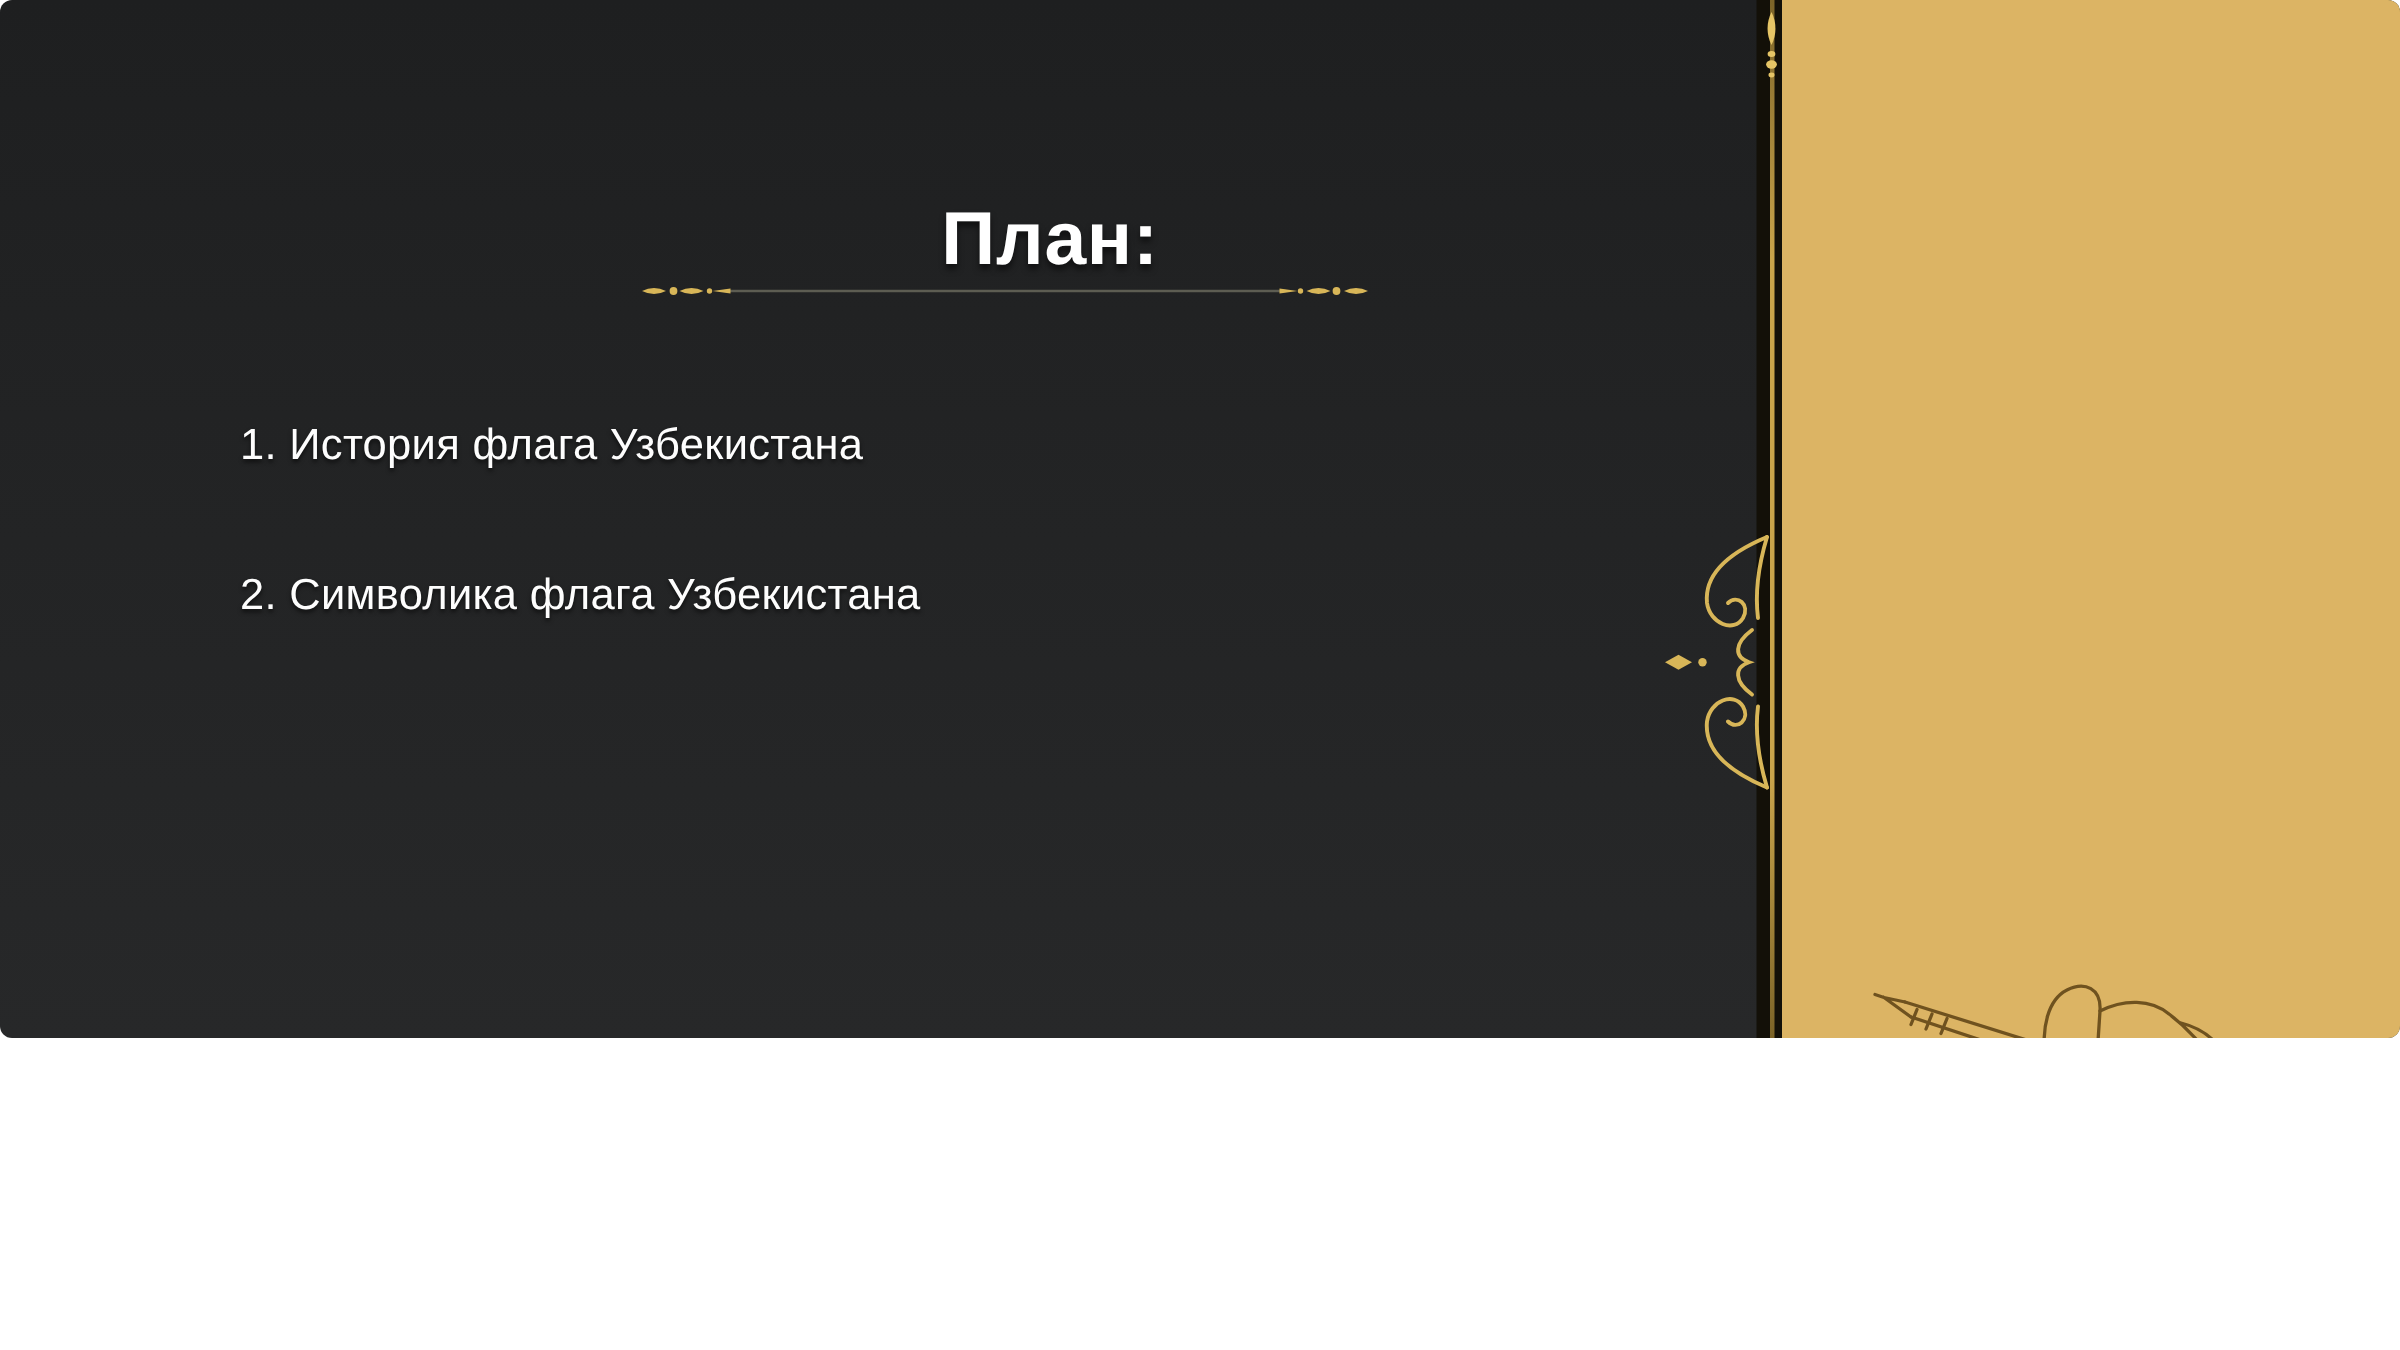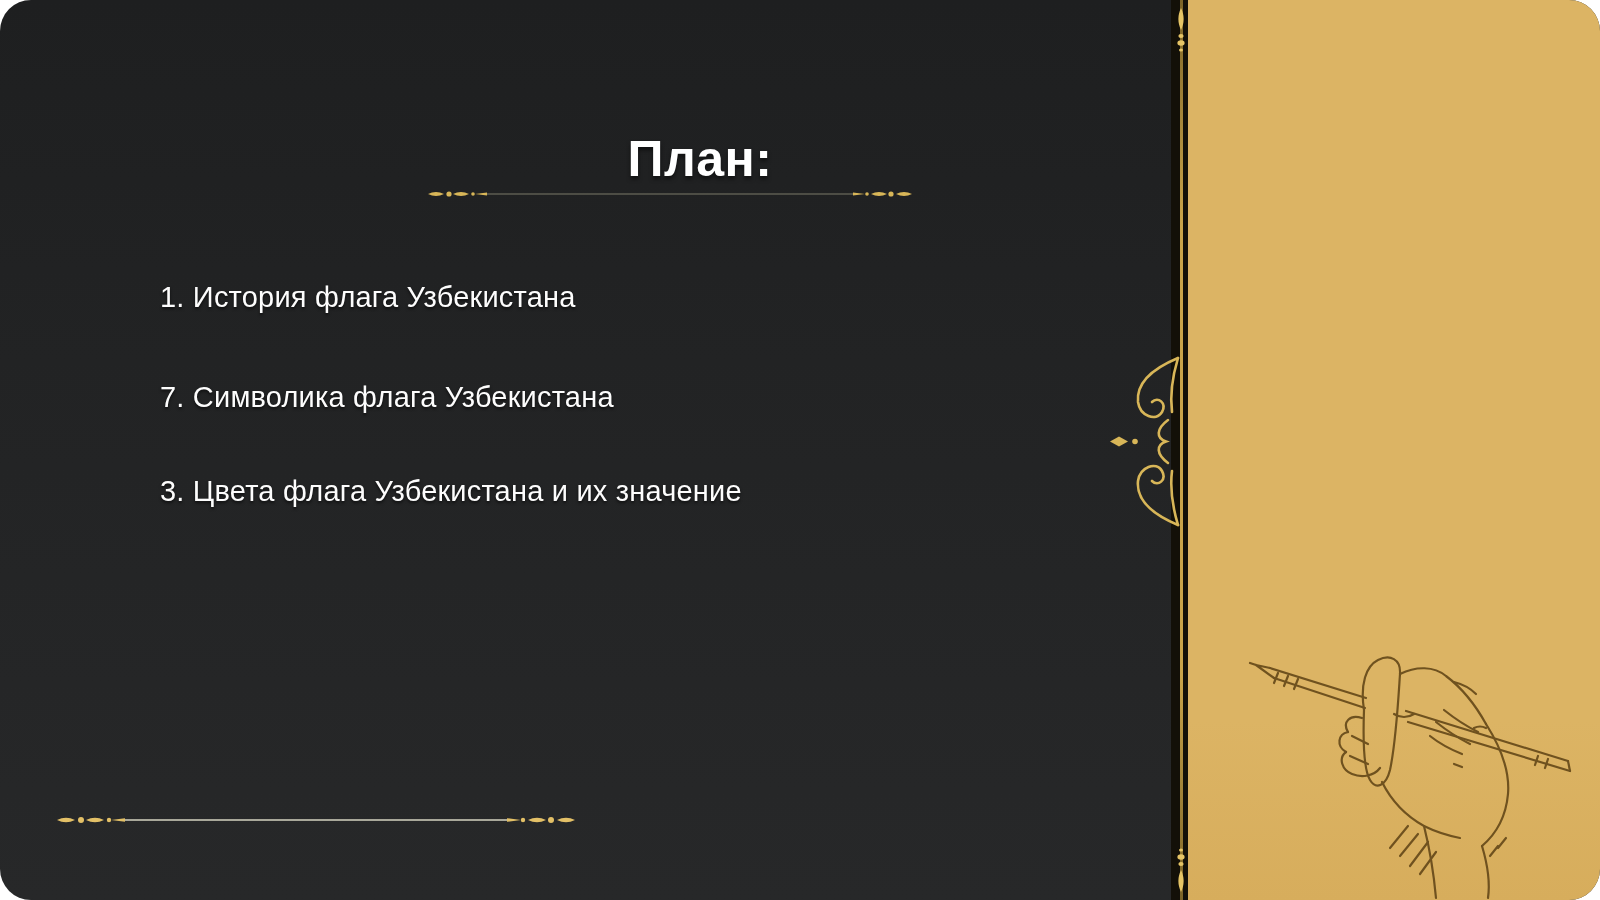--- a/index.html
+++ b/index.html
@@ -1,18 +1,18 @@
 <!DOCTYPE html>
 <html><head>
 <meta charset="utf-8">
 <style>
   html,body{margin:0;padding:0;background:#ffffff;}
   body{display:flex;align-items:center;justify-content:center;font-family:"Liberation Sans",sans-serif;}
   .slide{
-    position:relative;width:1600px;height:900px;border-radius:31px;overflow:hidden;
+    position:relative;width:1600px;height:692px;border-radius:8px;overflow:hidden;
     background:linear-gradient(180deg,#1e1f20 0%,#222324 40%,#272829 100%);
   }
   
   .side-panel{position:absolute;left:1188px;top:0;width:412px;height:900px;
     background:linear-gradient(180deg,#dcb464 0%,#dcb464 80%,#d7ad5c 100%);}
   
   .border-stripe{position:absolute;left:1171px;top:0;width:17px;height:100%;background:#131008;}
   .border-line{position:absolute;left:1180px;top:0;width:3px;height:100%;
     background:linear-gradient(180deg,#7c6428,#c9a44a 25%,#c9a44a 75%,#7c6428);}
   
@@ -53,22 +53,21 @@
         <circle cx="48" cy="9" r="1.8"></circle>
         <path d="M50 9 L62 7.4 L62 10.6 Z"></path>
       </g>
     </defs>
     <line x1="58" y1="9" x2="432" y2="9" stroke="#5d5d52" stroke-width="1.6"></line>
     <use href="#tdl" fill="#d8b658"></use>
     <use href="#tdl" fill="#d8b658" transform="translate(490,0) scale(-1,1)"></use>
   </svg>
 
   <div class="plan-item item-1">1. История флага Узбекистана</div>
-  <div class="plan-item item-2">7. Символика флага Узбекистана</div>
-  <div class="plan-item item-3">3. Цвета флага Узбекистана и их значение</div>
+  <div class="plan-item item-2">2. Символика флага Узбекистана</div>
 
   <svg class="bottom-divider" width="522" height="20" viewBox="0 0 522 20">
     <defs>
       <g id="bdl">
         <path d="M2 10 Q11 5.5 20 10 Q11 14.5 2 10 Z"></path>
         <circle cx="26" cy="10" r="3"></circle>
         <path d="M31 10 Q40 5.5 49 10 Q40 14.5 31 10 Z"></path>
         <circle cx="54" cy="10" r="2.2"></circle>
         <path d="M56 10 L70 8.2 L70 11.8 Z"></path>
       </g>

